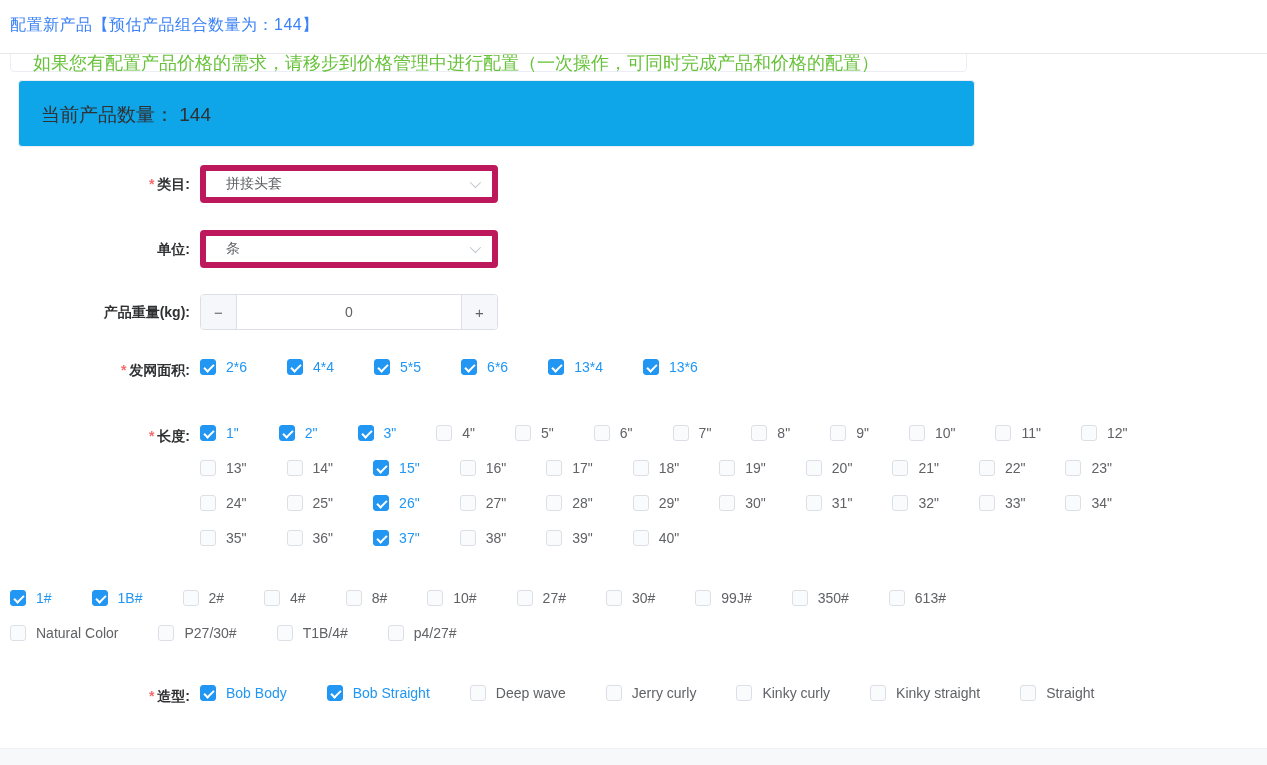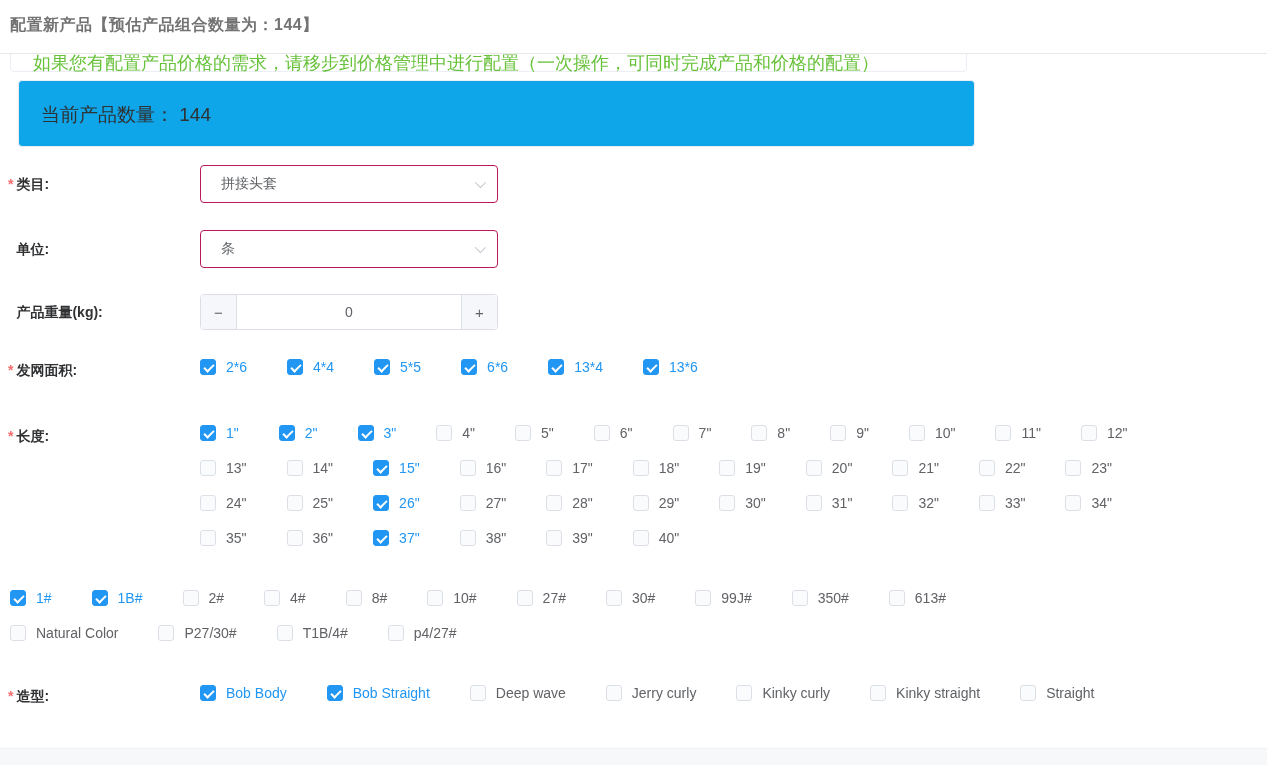--- a/index.html
+++ b/index.html
@@ -4,49 +4,49 @@
 <style>
   * { margin:0; padding:0; box-sizing:border-box; }
   html,body { width:1267px; height:765px; background:#fff; overflow:hidden;
     font-family:"Liberation Sans","DejaVu Sans",sans-serif; }
   .stage { position:relative; width:1267px; height:765px; background:#fff; }
 
   
   .header { position:absolute; top:0; left:0; width:1267px; height:54px;
     background:#fff; border-bottom:1px solid #e8e8e8; z-index:5; }
   .header .title { position:absolute; left:10px; top:15px; font-size:16px;
-    font-weight:700; color:#737373; letter-spacing:.5px; }
+    font-weight:400; color:#3b82f6; letter-spacing:.5px; }
 
   
   .hint-card { position:absolute; top:36px; left:10px; width:957px; height:36px;
     border:1px solid #ebeef5; border-radius:4px; background:#fff; z-index:1; }
   .hint-card .hint-text { position:absolute; left:22px; top:14px; font-size:18px;
     color:#67c23a; white-space:nowrap; }
 
   
   .count-card { position:absolute; top:80px; left:10px; width:957px; height:67px;
     border:1px solid #ebeef5; border-radius:4px; background:#0ea5e9; z-index:2;margin-left:8px; }
   .count-card .count-text { position:absolute; left:22px; top:21px; font-size:19px;
     color:#303133; }
 
   
   .form { position:absolute; top:165px; left:0; width:1267px; }
   .row { display:flex; align-items:flex-start; }
-  .label-col { width:190px; flex:none; font-size:14px;
-    font-weight:700; color:#303133; white-space:nowrap;padding-left:8px; }
+  .label-col { width:190px; flex:none; text-align:right; font-size:14px;
+    font-weight:700; color:#303133; white-space:nowrap; }
   .req { color:#f56c6c; font-weight:700; margin-right:3px; font-size:14px; }
   .req.hidden { visibility:hidden; }
   .ctrl-col { margin-left:10px; }
 
   .row-select { margin-bottom:27px; }
   .row-select .label-col { line-height:38px; }
   .row-select2 { margin-bottom:26px; }
   .row-select2 .label-col { line-height:38px; }
 
-  .select { width:298px; height:38px; border:1px solid #be185d; border-radius:4px;
+  .select { width:298px; height:38px; border:6px solid #be185d; border-radius:4px;
     background:#fff; display:flex; align-items:center; padding:0 14px 0 20px;
     cursor:pointer; }
   .select .sel-text { flex:1; font-size:14px; color:#606266; }
   .chev { width:8px; height:8px; border-right:1.5px solid #c0c4cc;
     border-bottom:1.5px solid #c0c4cc; transform:rotate(45deg) translateY(-2px); }
 
   .row-stepper { margin-bottom:29px; }
   .row-stepper .label-col { line-height:36px; }
   .stepper { width:298px; height:36px; border:1px solid #dcdfe6; border-radius:4px;
     background:#fff; display:flex; overflow:hidden; }

